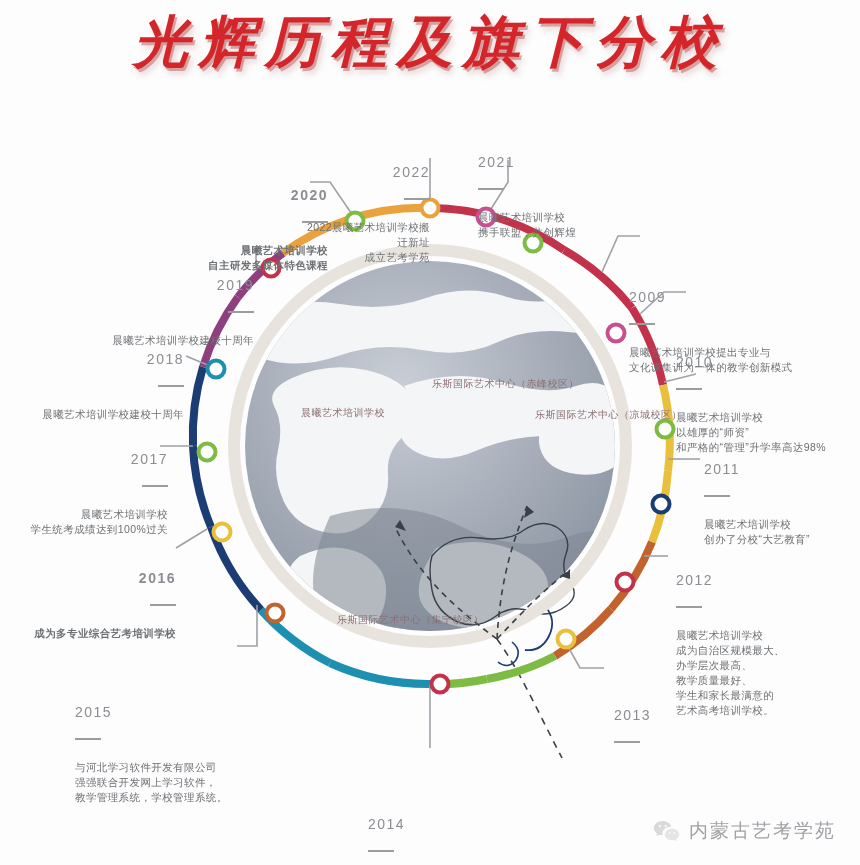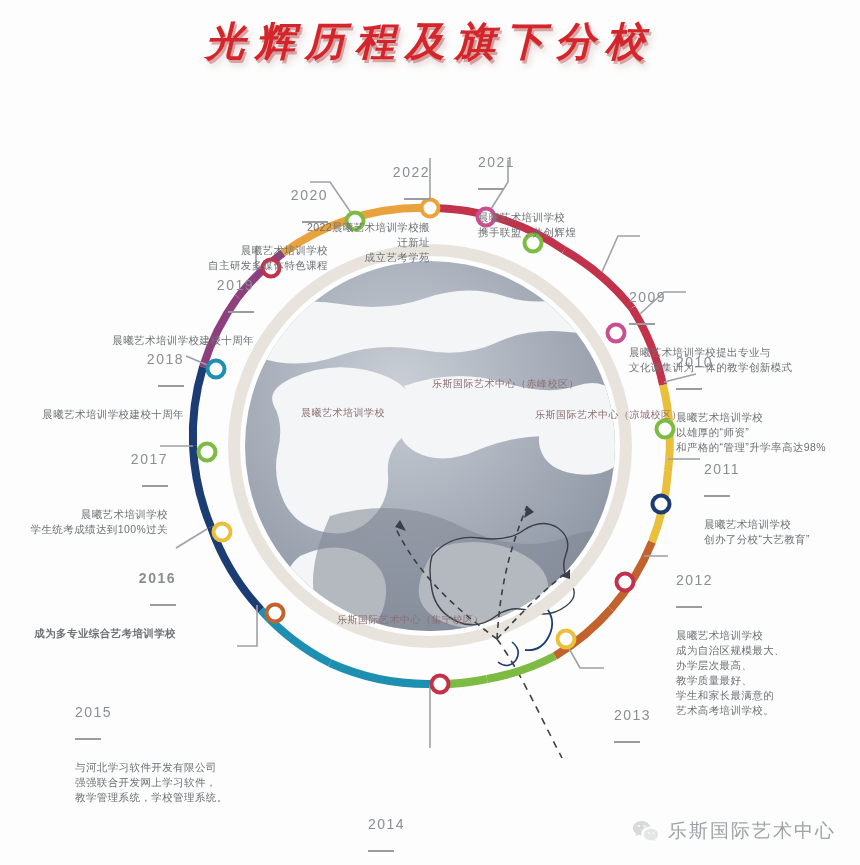--- a/index.html
+++ b/index.html
@@ -24,21 +24,21 @@
     position: absolute;
     left: 0; top: 0;
     width: 860px; height: 86px;
   }
   #title-text {
     position: absolute;
     left: 0; top: 2px;
     width: 860px;
     text-align: center;
     font-family: "DejaVu Serif", "Liberation Serif", serif;
-    font-size: 40px;
+    font-size: 56px;
     font-weight: bold;
     font-style: italic;
     letter-spacing: 10px;
     color: #d4262a;
     text-shadow: 2px 3px 0 rgba(160,30,30,.35), 4px 6px 6px rgba(180,120,120,.30);
     white-space: nowrap;
     line-height: 78px;
   }
 
   
@@ -284,21 +284,21 @@
 携手联盟，共创辉煌</span>
   </div>
 
   <div class="tl ralign" style="left:300px; top:150px; width:130px;">
     <span class="yr">2022</span>
     <span class="rule"></span>
     <span class="body">2022晨曦艺术培训学校搬迁新址
 成立艺考学苑</span>
   </div>
 
-  <div class="tl ralign" style="left:180px; top:173px; width:148px;">
+  <div class="tl ralign" style="left:180px; top:173px; width:148px;font-weight:bold;">
     <span class="yr">2020</span>
     <span class="rule"></span>
     <span class="body">晨曦艺术培训学校
 自主研发多媒体特色课程</span>
   </div>
 
   <div class="tl ralign" style="left:66px; top:263px; width:188px;">
     <span class="yr">2019</span>
     <span class="rule"></span>
     <span class="body">晨曦艺术培训学校建校十周年</span>
@@ -379,17 +379,17 @@
   <div id="footer">
     <div id="footer-inner">
       <svg id="wechat-icon" viewBox="0 0 32 27">
         <path fill="#b9bcc0" d="M11.6 1.2C5.6 1.2 1 5 1 9.6c0 2.6 1.5 4.9 3.9 6.4l-1 3 3.4-1.7c1.2.3 2.2.5 3.3.5h.8c-.2-.6-.3-1.3-.3-2 0-4.4 4.3-7.9 9.6-7.9h.8C20.7 4.2 16.6 1.2 11.6 1.2z"></path>
         <circle cx="8.1" cy="7.2" r="1.3" fill="#ffffff"></circle>
         <circle cx="14.9" cy="7.2" r="1.3" fill="#ffffff"></circle>
         <path fill="#cfd2d6" d="M31 17.1c0-3.8-3.8-6.9-8.5-6.9s-8.5 3.1-8.5 6.9c0 3.8 3.8 6.9 8.5 6.9 1 0 1.9-.1 2.8-.4l2.8 1.4-.8-2.5c2.3-1.3 3.7-3.3 3.7-5.4z"></path>
         <circle cx="19.9" cy="15.4" r="1" fill="#ffffff"></circle>
         <circle cx="25.3" cy="15.4" r="1" fill="#ffffff"></circle>
       </svg>
-      <span id="footer-name">乐斯国际艺术中心</span>
+      <span id="footer-name">内蒙古艺考学苑</span>
     </div>
   </div>
 
 </div>
 
 </body></html>

